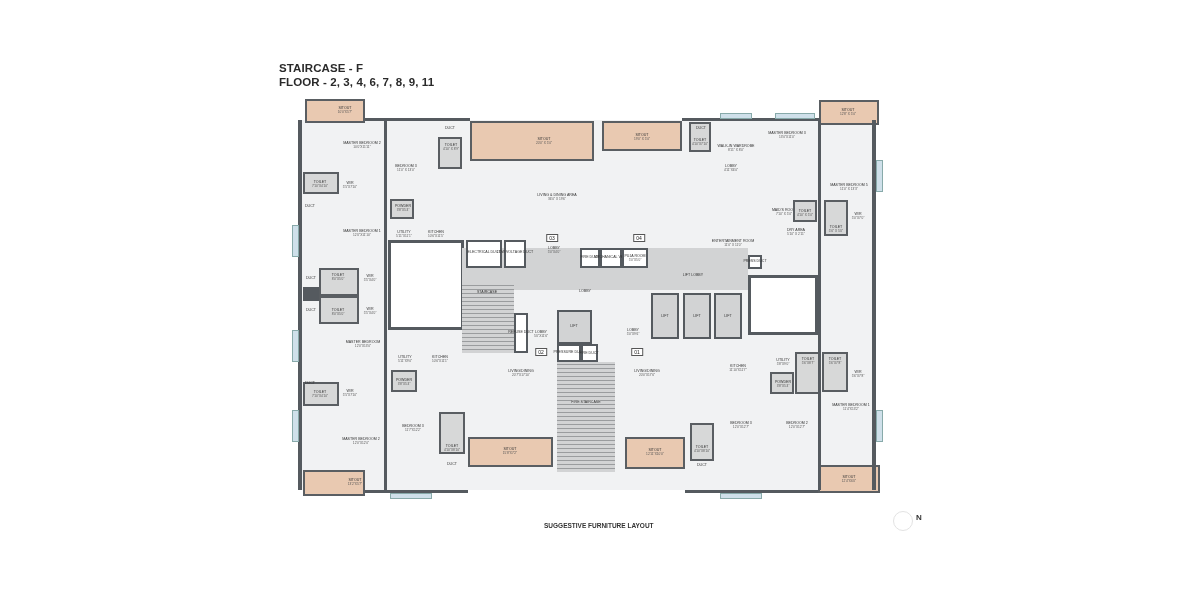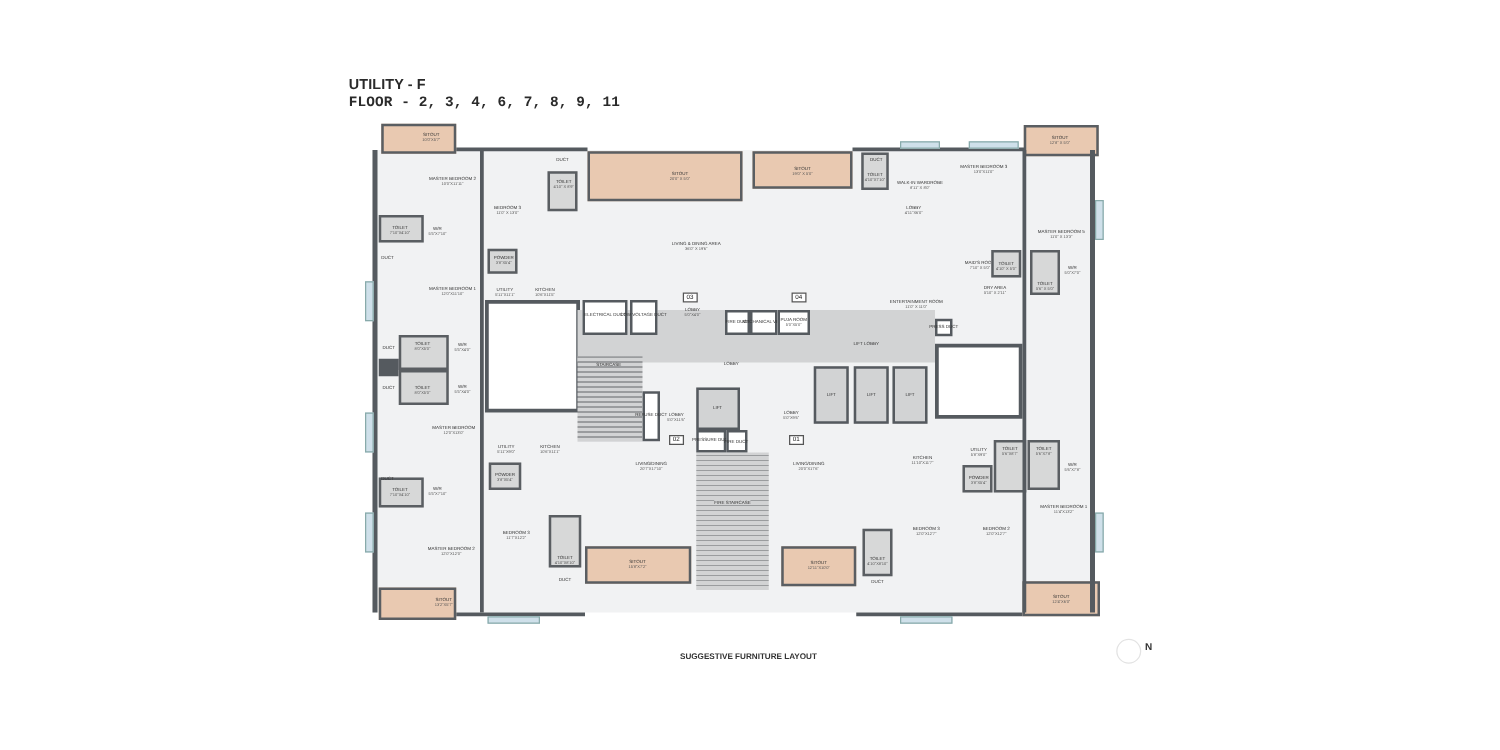--- a/index.html
+++ b/index.html
@@ -19,22 +19,22 @@
     .north { position:absolute; left:916px; top:513px; font-size:8px; font-weight:bold; color:#333; }
     .north-arrow { position:absolute; left:893px; top:511px; width:18px; height:18px; border:1px solid #e3e3e3; border-radius:50%; }
     .flatno { position:absolute; font-size:5px; border:1px solid #555; padding:0 2px; background:#fff; transform:translateX(-50%); }
     .window { position:absolute; background:#cfe0ea; border:1px solid #8aa; }
     .stairs { background:repeating-linear-gradient(0deg,#d2d3d4 0 3px,#9a9c9e 3px 4px); }
   </style>
 </head>
 <body>
 
 <div>
-  <div class="title" style="top:62px;">UTILITY - F</div>
-  <div class="title" style="top:76px;font-family:Liberation Mono, monospace;">FLOOR - 2, 3, 4, 6, 7, 8, 9, 11</div>
+  <div class="title" style="top:62px;">STAIRCASE - F</div>
+  <div class="title" style="top:76px;">FLOOR - 2, 3, 4, 6, 7, 8, 9, 11</div>
 </div>
 
 <div class="plan">
 
   <div class="room floor" style="left:298px;top:120px;width:574px;height:370px;"></div>
 
   <div class="room" style="left:388px;top:240px;width:76px;height:90px;background:#fff;border:3px solid #555a5f;"></div>
   <div class="room" style="left:748px;top:275px;width:70px;height:60px;background:#fff;border:3px solid #555a5f;"></div>
 
   <div class="room sitout" style="left:305px;top:99px;width:60px;height:24px;"></div>

